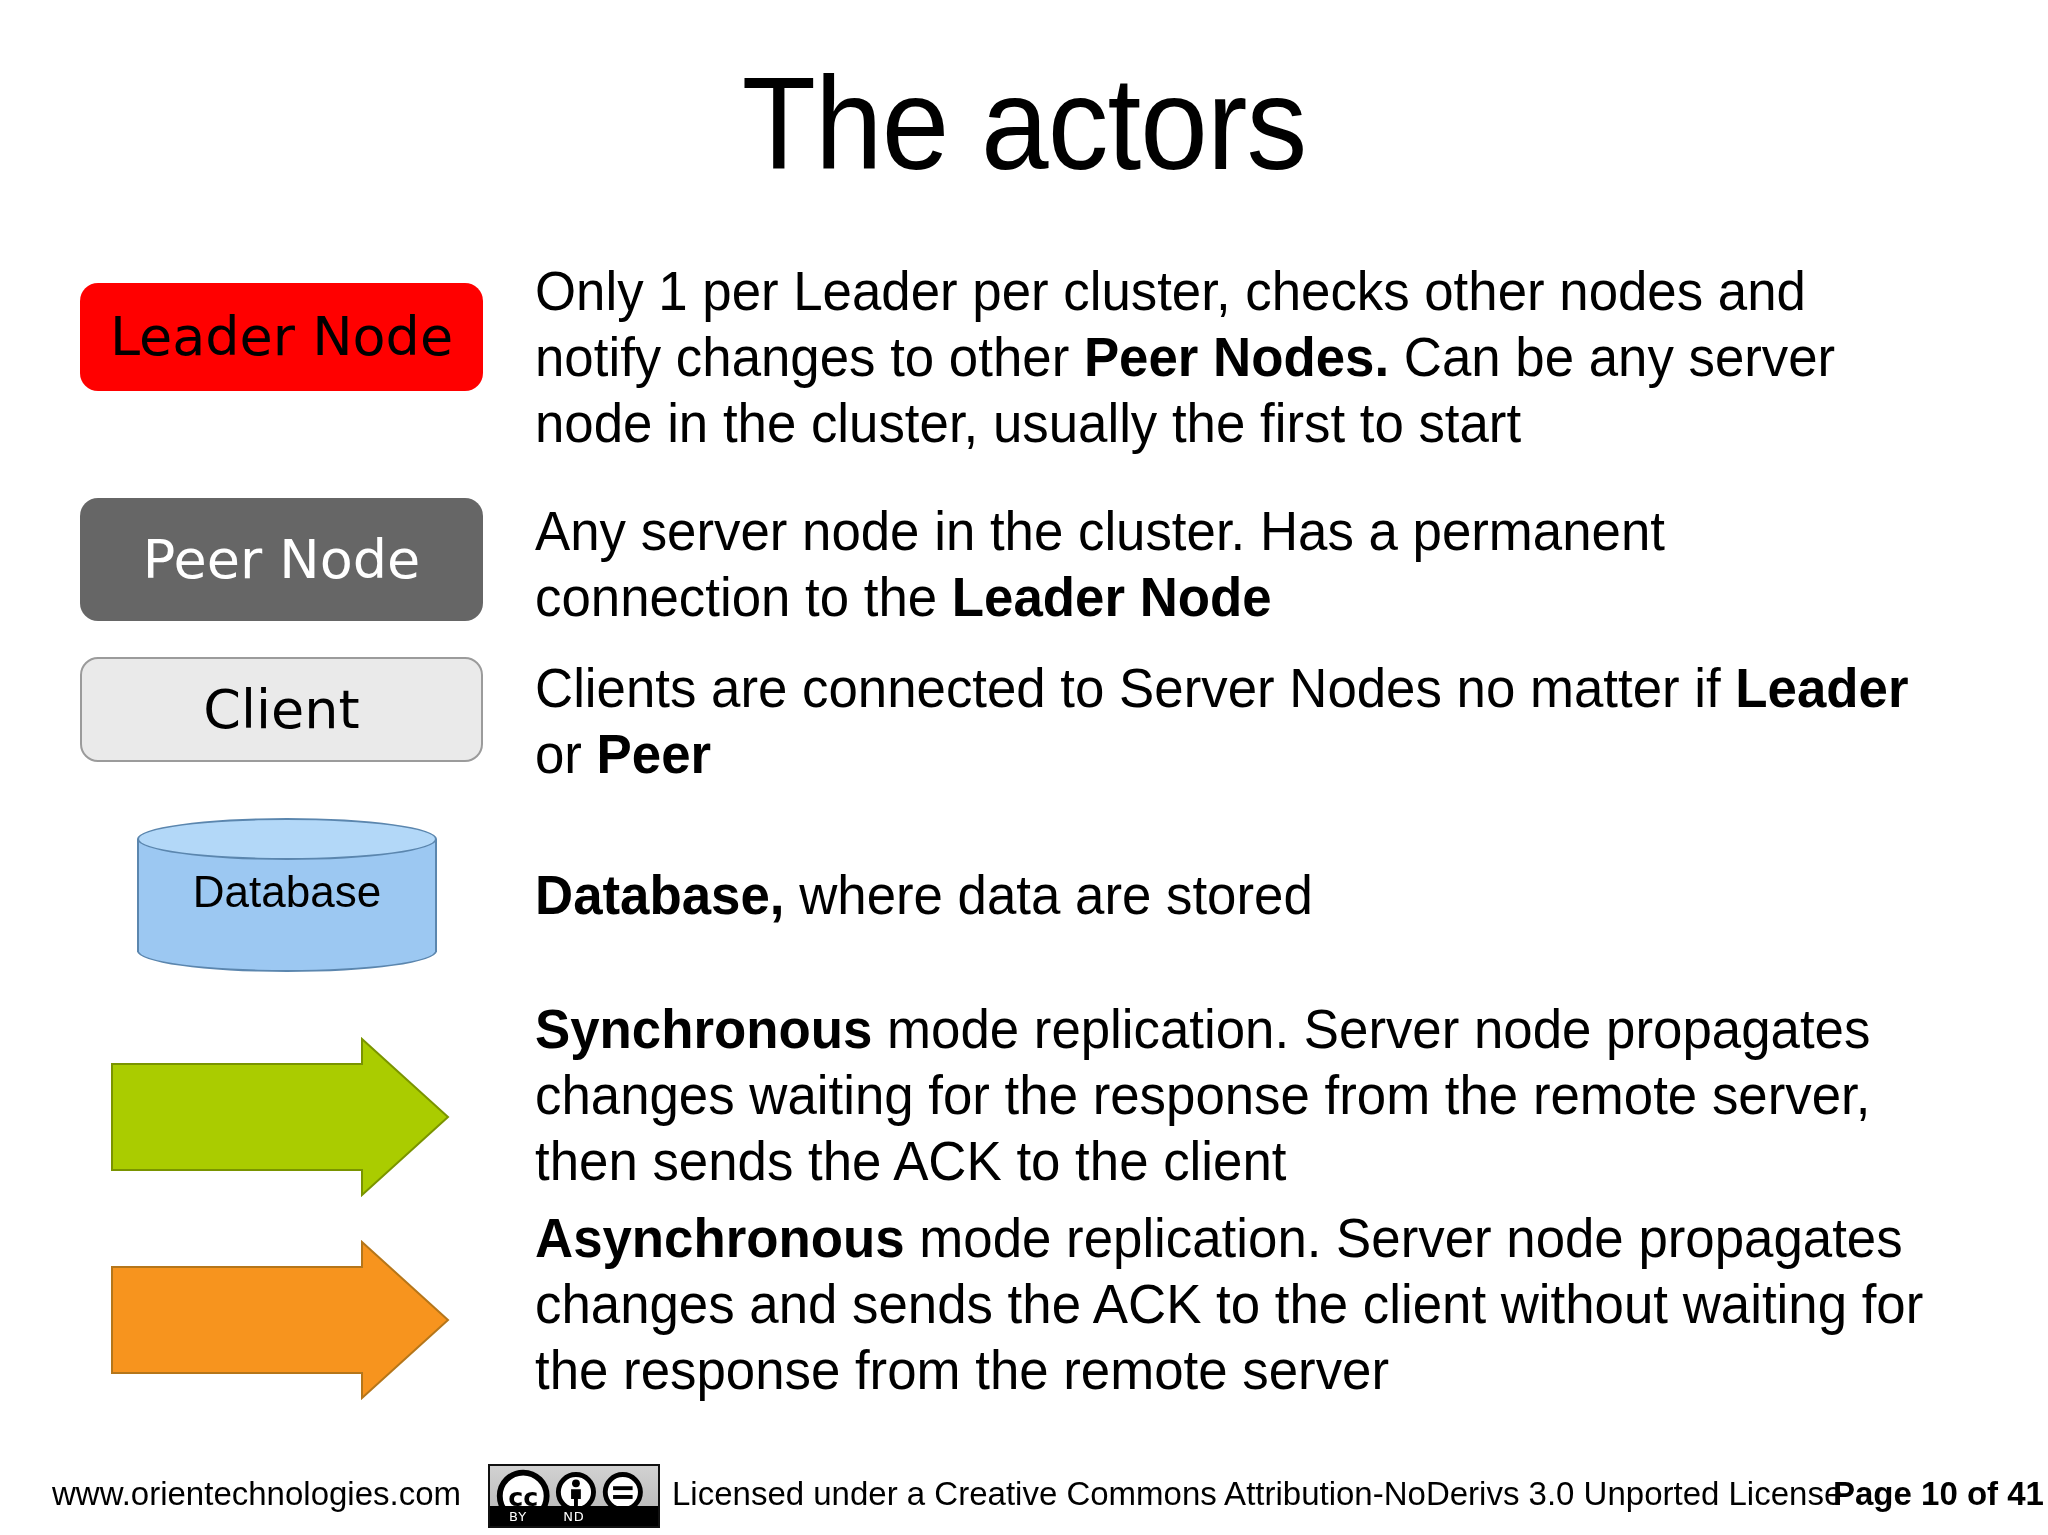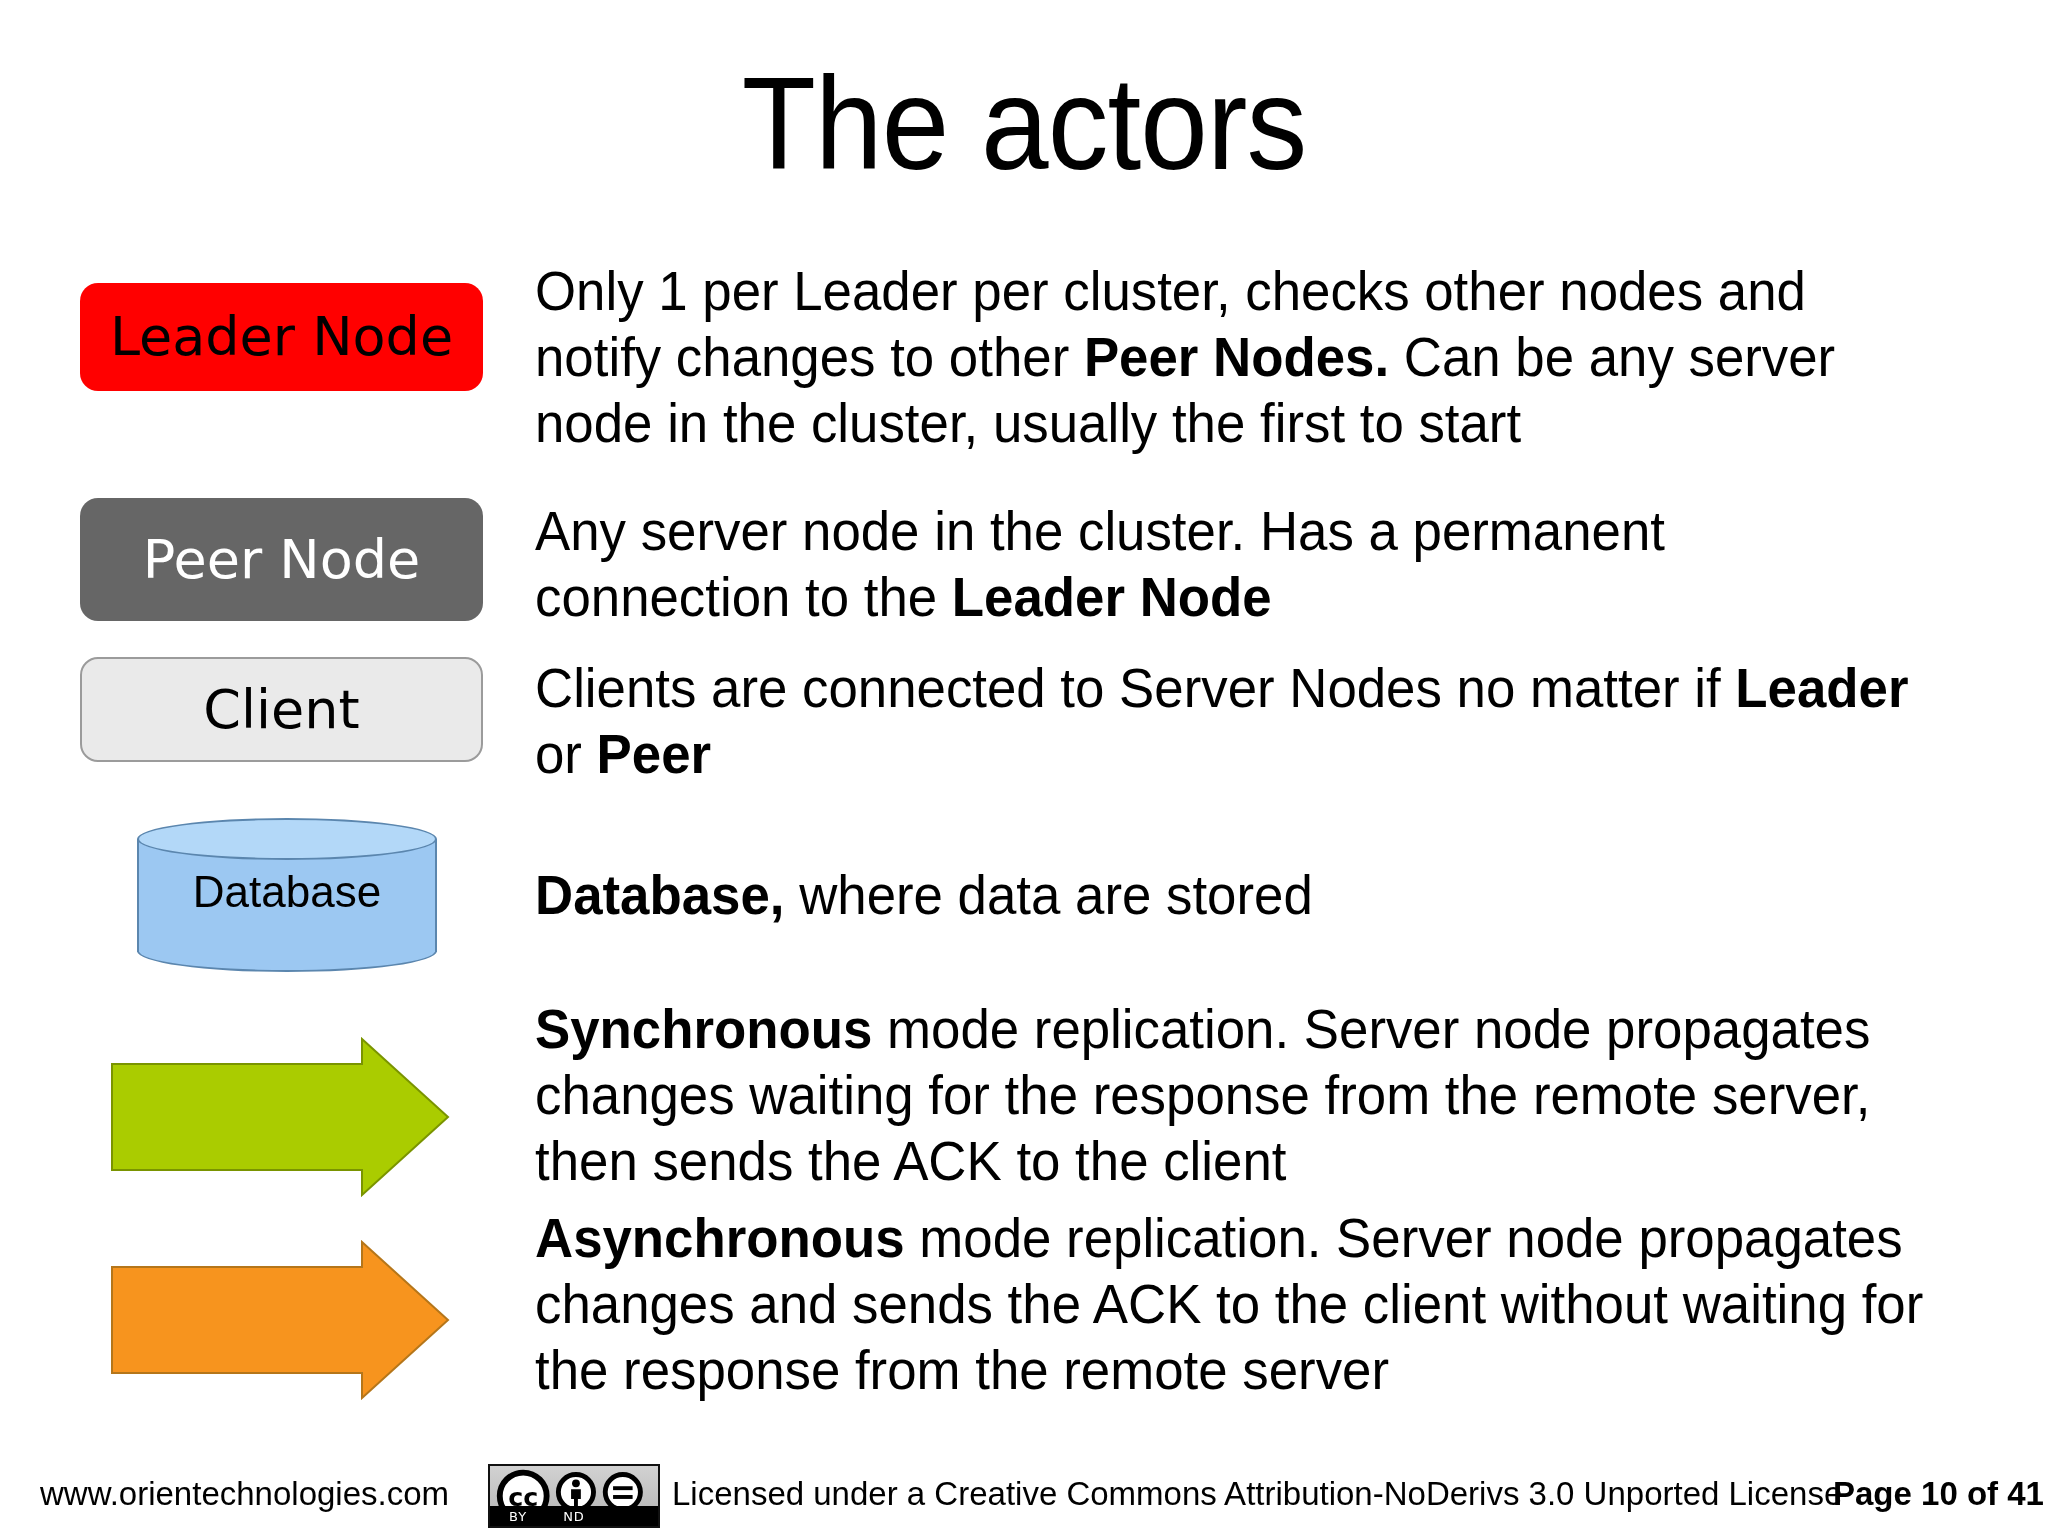--- a/index.html
+++ b/index.html
@@ -179,21 +179,21 @@
   
   .footer {
     position: absolute;
     left: 0;
     top: 1460px;
     width: 2048px;
     height: 75px;
   }
   .footer-url {
     position: absolute;
-    left: 40px;
+    left: 52px;
     top: 14px;
     font-family: "Liberation Sans Narrow", "Liberation Sans", sans-serif;
     font-size: 33px;
     line-height: 40px;
     white-space: nowrap;
   }
   .cc-badge {
     position: absolute;
     left: 488px;
     top: 4px;

